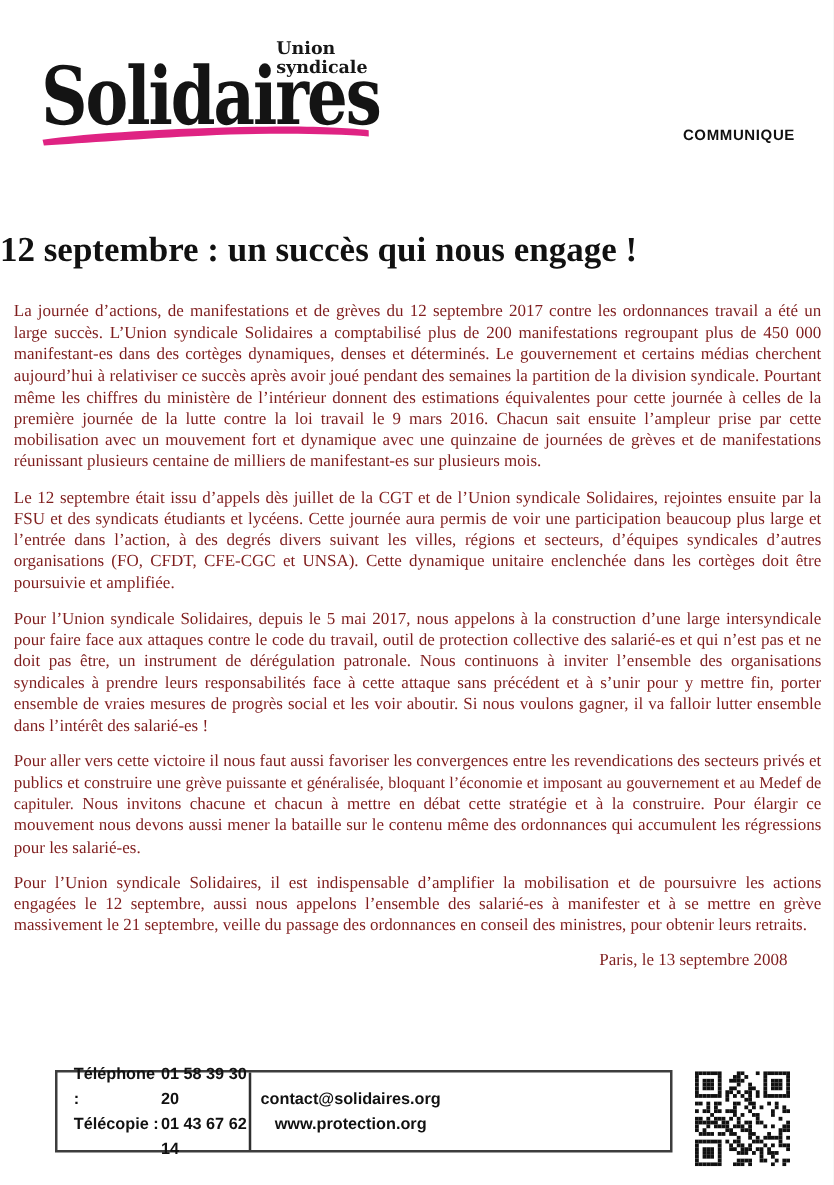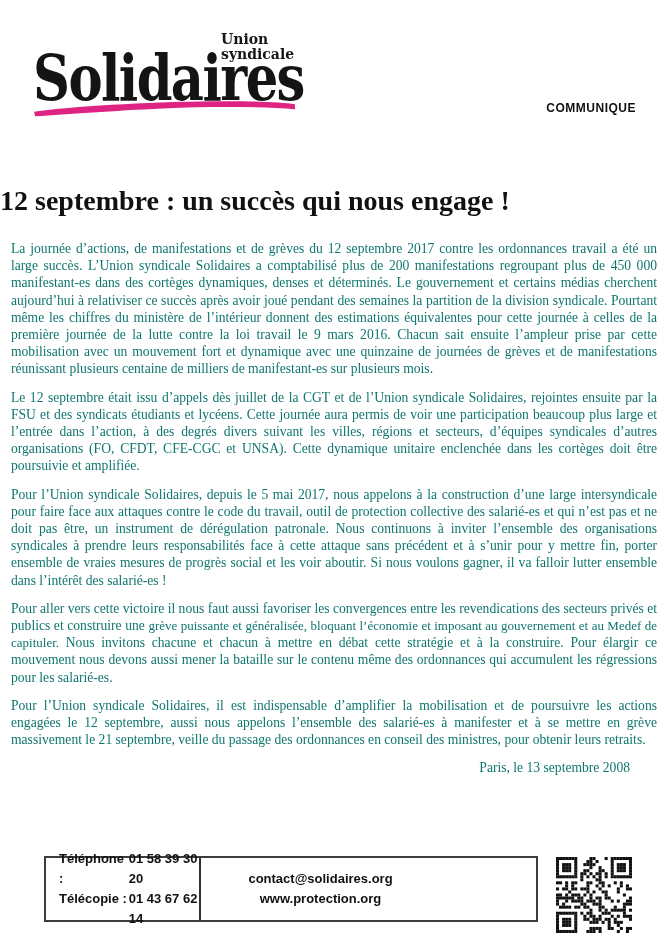--- a/index.html
+++ b/index.html
@@ -36,37 +36,37 @@
   
   .title {
     position:absolute; top:185px; left:0; right:0;
     text-align:left; font-weight:bold; font-size:28px; color:#111;
     font-family:"Liberation Serif", serif;
   }
 
   
   .body {
     position:absolute; top:240px; left:11px; width:646px;
-    font-size:13.6px; line-height:17.2px; text-align:justify; color:#0f766e;
+    font-size:13.6px; line-height:17.2px; text-align:justify; color:#7f1d1d;
   }
   .body p { margin:0 0 11px 0; }
   .alt-font { font-size:13px; }
   .dateline { text-align:right; padding-right:27px; margin-top:5px; }
 
   
   .contact-table {
     position:absolute; left:44px; top:856px; width:494px; height:66px;
     border:2px solid #3d3d3d; display:flex;
     font-family:"Liberation Sans", sans-serif; font-weight:bold;
     font-size:13px; line-height:20px; color:#111;
   }
   .cell { display:flex; flex-direction:column; justify-content:center; }
   .c1 { width:146px; text-align:center; border-right:2px solid #2f2f2f; }
   .c2 { width:155px; border-right:2px solid #2f2f2f; padding-left:13px; }
-  .c3 { width:159px; text-align:center;margin-left:40px; }
+  .c3 { width:159px; text-align:center; }
   .ft-row { display:flex; }
   .ft-label { display:inline-block; width:86px; }
   .qr { position:absolute; left:556px; top:857px; }
 </style>
 </head>
 <body>
 
 <div class="page">
 
   <div class="logo">

